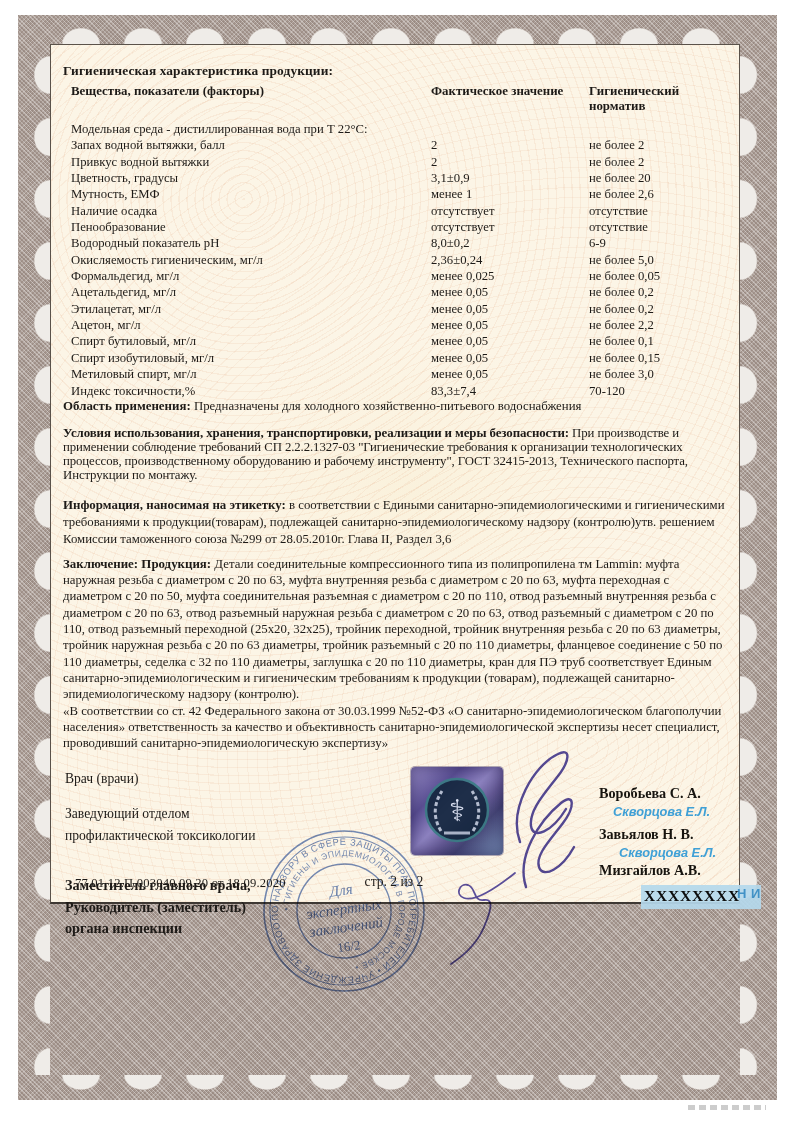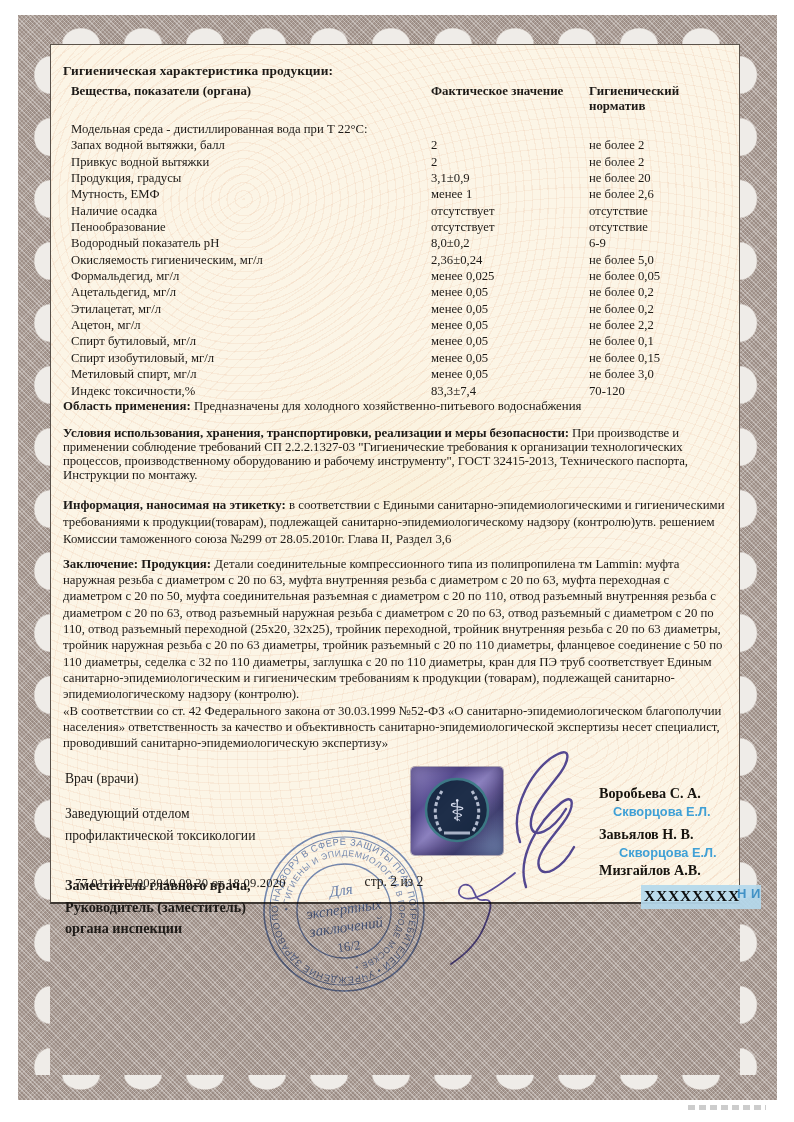--- a/index.html
+++ b/index.html
@@ -65,21 +65,21 @@
       linear-gradient(315deg, rgba(130,220,200,.35), rgba(130,220,200,0) 40%),
       linear-gradient(135deg,#978cc6 0%,#5a4f93 28%,#8c81bf 47%,#3e346c 72%,#6d63a8 100%);
     box-shadow:0 0 0 1px rgba(60,50,100,.4), inset 0 0 14px rgba(20,10,60,.5);
   }
   .hologram svg{display:block;}
   .stamp-round{position:absolute;left:195px;top:64px;width:172px;height:172px;transform:rotate(-8deg);mix-blend-mode:multiply;opacity:.92;}
   .big-signature{position:absolute;left:443px;top:-12px;mix-blend-mode:multiply;}
   .pen-squiggle{position:absolute;left:380px;top:106px;mix-blend-mode:multiply;}
   .names{position:absolute;left:536px;top:0;width:150px;}
   .names .nm{position:absolute;font-weight:bold;font-size:14.2px;white-space:nowrap;color:#17140f;}
-  .names .stamp-name{position:absolute;font-weight:bold;font-size:12.8px;color:#3fa0d6;
+  .names .stamp-name{position:absolute;font-weight:bold;font-style:italic;font-size:12.8px;color:#3fa0d6;
     font-family:"Liberation Sans","DejaVu Sans",sans-serif;white-space:nowrap;}
   
   .footer{position:absolute;left:12px;right:14px;bottom:6px;height:22px;font-size:12.6px;}
   .footer .code{position:absolute;left:12px;top:2px;letter-spacing:.2px;}
   .footer .pageno{position:absolute;left:0;right:0;top:0;text-align:center;font-size:13.6px;}
   .overprint{
     position:absolute;right:-22px;bottom:-7px;width:120px;height:24px;
     background:rgba(180,216,236,.92);z-index:5;overflow:hidden;
   }
   .overprint .ghost{
@@ -102,21 +102,21 @@
 <div class="scallop left"></div>
 <div class="scallop right"></div>
 <div class="scan-artifact"></div>
 
 <div class="inner">
   <div class="content">
 
     <div class="doc-title">Гигиеническая характеристика продукции:</div>
 
     <div class="tbl-header">
-      <span class="c1">Вещества, показатели (органа)</span>
+      <span class="c1">Вещества, показатели (факторы)</span>
       <span class="c2">Фактическое значение</span>
       <span class="c3">Гигиенический норматив</span>
     </div>
 
     <div class="tbl-body">
 
     <div class="tbl-row">
         <span class="c1">Модельная среда - дистиллированная вода при Т 22°С:</span>
         <span class="c2"></span>
         <span class="c3"></span>
@@ -125,21 +125,21 @@
         <span class="c1">Запах водной вытяжки, балл</span>
         <span class="c2">2</span>
         <span class="c3">не более 2</span>
       </div>
         <div class="tbl-row">
         <span class="c1">Привкус водной вытяжки</span>
         <span class="c2">2</span>
         <span class="c3">не более 2</span>
       </div>
         <div class="tbl-row">
-        <span class="c1">Продукция, градусы</span>
+        <span class="c1">Цветность, градусы</span>
         <span class="c2">3,1±0,9</span>
         <span class="c3">не более 20</span>
       </div>
         <div class="tbl-row">
         <span class="c1">Мутность, ЕМФ</span>
         <span class="c2">менее 1</span>
         <span class="c3">не более 2,6</span>
       </div>
         <div class="tbl-row">
         <span class="c1">Наличие осадка</span>

